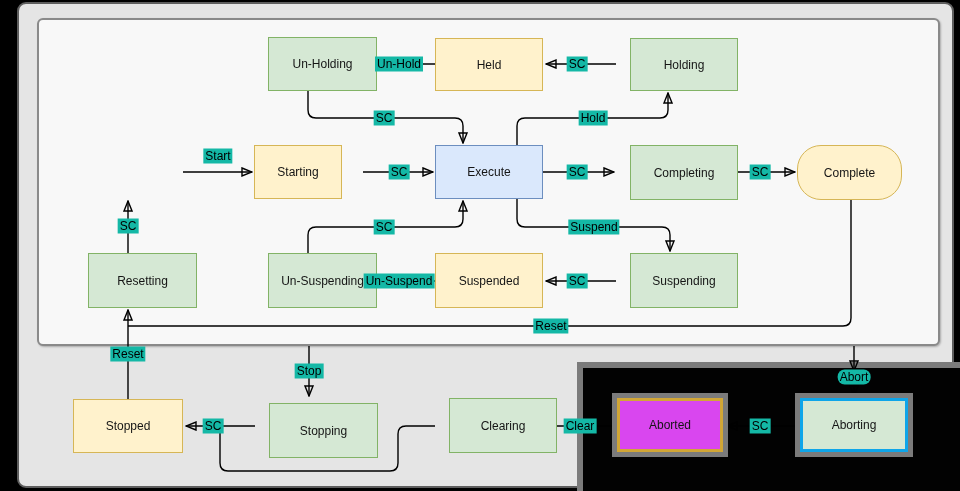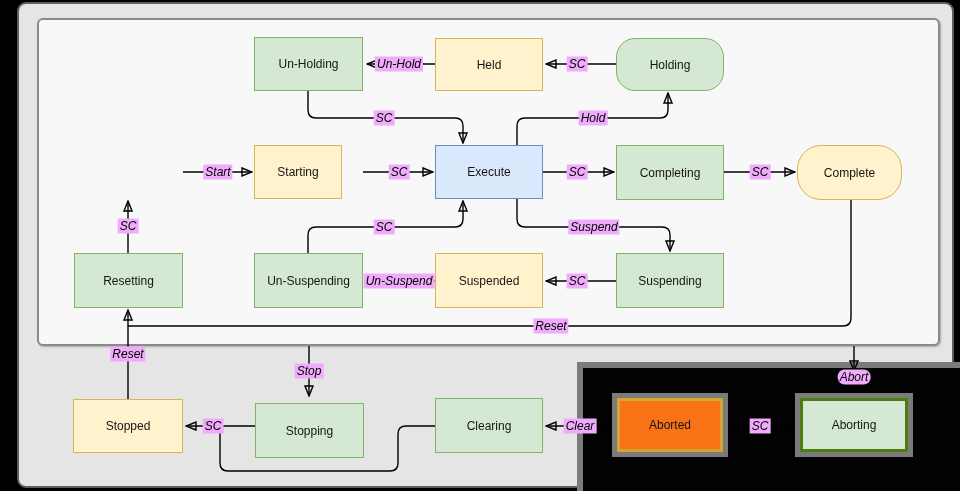--- a/index.html
+++ b/index.html
@@ -14,46 +14,46 @@
   .dark-region{position:absolute;left:577px;top:362px;width:383px;height:129px;
     background:#020202;border-top:6px solid #7b7b7b;border-left:6px solid #7b7b7b;
     box-sizing:border-box;z-index:3;}
   
   #edges{position:absolute;left:0;top:0;z-index:4;}
   #edges path{stroke:#000;stroke-width:1.4;fill:none;}
   
   .state{position:absolute;box-sizing:border-box;display:flex;align-items:center;justify-content:center;
     font-size:12px;color:#151515;z-index:5;text-align:center;}
   .c-yellow{background:#fff2cc;border:1.5px solid #d6b656;}
-  .c-green{background:#d5e8d4;border:1.5px solid #82b366;}
+  .c-green{background:#d5e8d4;border:1.5px solid #82b366;margin-left:14px;}
   .c-blue{background:#dae8fc;border:1.5px solid #6c8ebf;}
-  .thick-yellow{background:#f97316;border:3px solid #d1a636;box-shadow:0 0 0 5px #7b7b7b;}
-  .thick-green{background:#d5e8d4;border:3px solid #4d7c0f;box-shadow:0 0 0 5px #7b7b7b;}
+  .thick-yellow{background:#d946ef;border:3px solid #d1a636;box-shadow:0 0 0 5px #7b7b7b;}
+  .thick-green{background:#d5e8d4;border:3px solid #0ea5e9;box-shadow:0 0 0 5px #7b7b7b;}
   #st-unholding{left:254px;top:37px;width:109px;height:54px;}
   #st-held{left:435px;top:38px;width:108px;height:53px;}
-  #st-holding{left:616px;top:38px;width:108px;height:53px;border-radius:19px;}
+  #st-holding{left:616px;top:38px;width:108px;height:53px;}
   #st-idle{left:74px;top:145px;width:109px;height:54px;}
   #st-starting{left:254px;top:145px;width:88px;height:54px;}
   #st-execute{left:435px;top:145px;width:108px;height:54px;}
   #st-completing{left:616px;top:145px;width:108px;height:55px;}
   #st-complete{left:797px;top:145px;width:105px;height:55px;border-radius:24px;}
   #st-resetting{left:74px;top:253px;width:109px;height:55px;}
   #st-unsuspending{left:254px;top:253px;width:109px;height:55px;}
   #st-suspended{left:435px;top:253px;width:108px;height:55px;}
   #st-suspending{left:616px;top:253px;width:108px;height:55px;}
   #st-stopped{left:73px;top:399px;width:110px;height:54px;}
   #st-stopping{left:255px;top:403px;width:109px;height:55px;}
   #st-clearing{left:435px;top:398px;width:108px;height:55px;}
   #st-aborted{left:617px;top:398px;width:106px;height:54px;}
   #st-aborting{left:800px;top:398px;width:108px;height:54px;}
   
-  .elabel{position:absolute;transform:translate(-50%,-50%);background:#f0abfc;color:#000;
-    font-size:12px;line-height:13px;padding:1px 2px;white-space:nowrap;z-index:6;font-style:italic;}
+  .elabel{position:absolute;transform:translate(-50%,-50%);background:#14b8a6;color:#000;
+    font-size:12px;line-height:13px;padding:1px 2px;white-space:nowrap;z-index:6;}
   #el0{left:399px;top:64px;} #el1{left:577px;top:64px;} #el2{left:384px;top:118px;}
-  #el3{left:593px;top:118px;} #el4{left:218px;top:172px;} #el5{left:399px;top:172px;}
+  #el3{left:593px;top:118px;} #el4{left:218px;top:156px;} #el5{left:399px;top:172px;}
   #el6{left:577px;top:172px;} #el7{left:760px;top:172px;} #el8{left:128px;top:226px;}
   #el9{left:384px;top:227px;} #el10{left:594px;top:227px;} #el11{left:577px;top:281px;}
   #el12{left:399px;top:281px;} #el13{left:551px;top:326px;} #el14{left:128px;top:354px;}
   #el15{left:309px;top:371px;} #el16{left:213px;top:426px;} #el18{left:580px;top:426px;}
   #el19{left:760px;top:426px;} #el20{left:854px;top:377px;border-radius:7px;}
 </style>
 </head>
 <body>
 
 <div id="stage">

